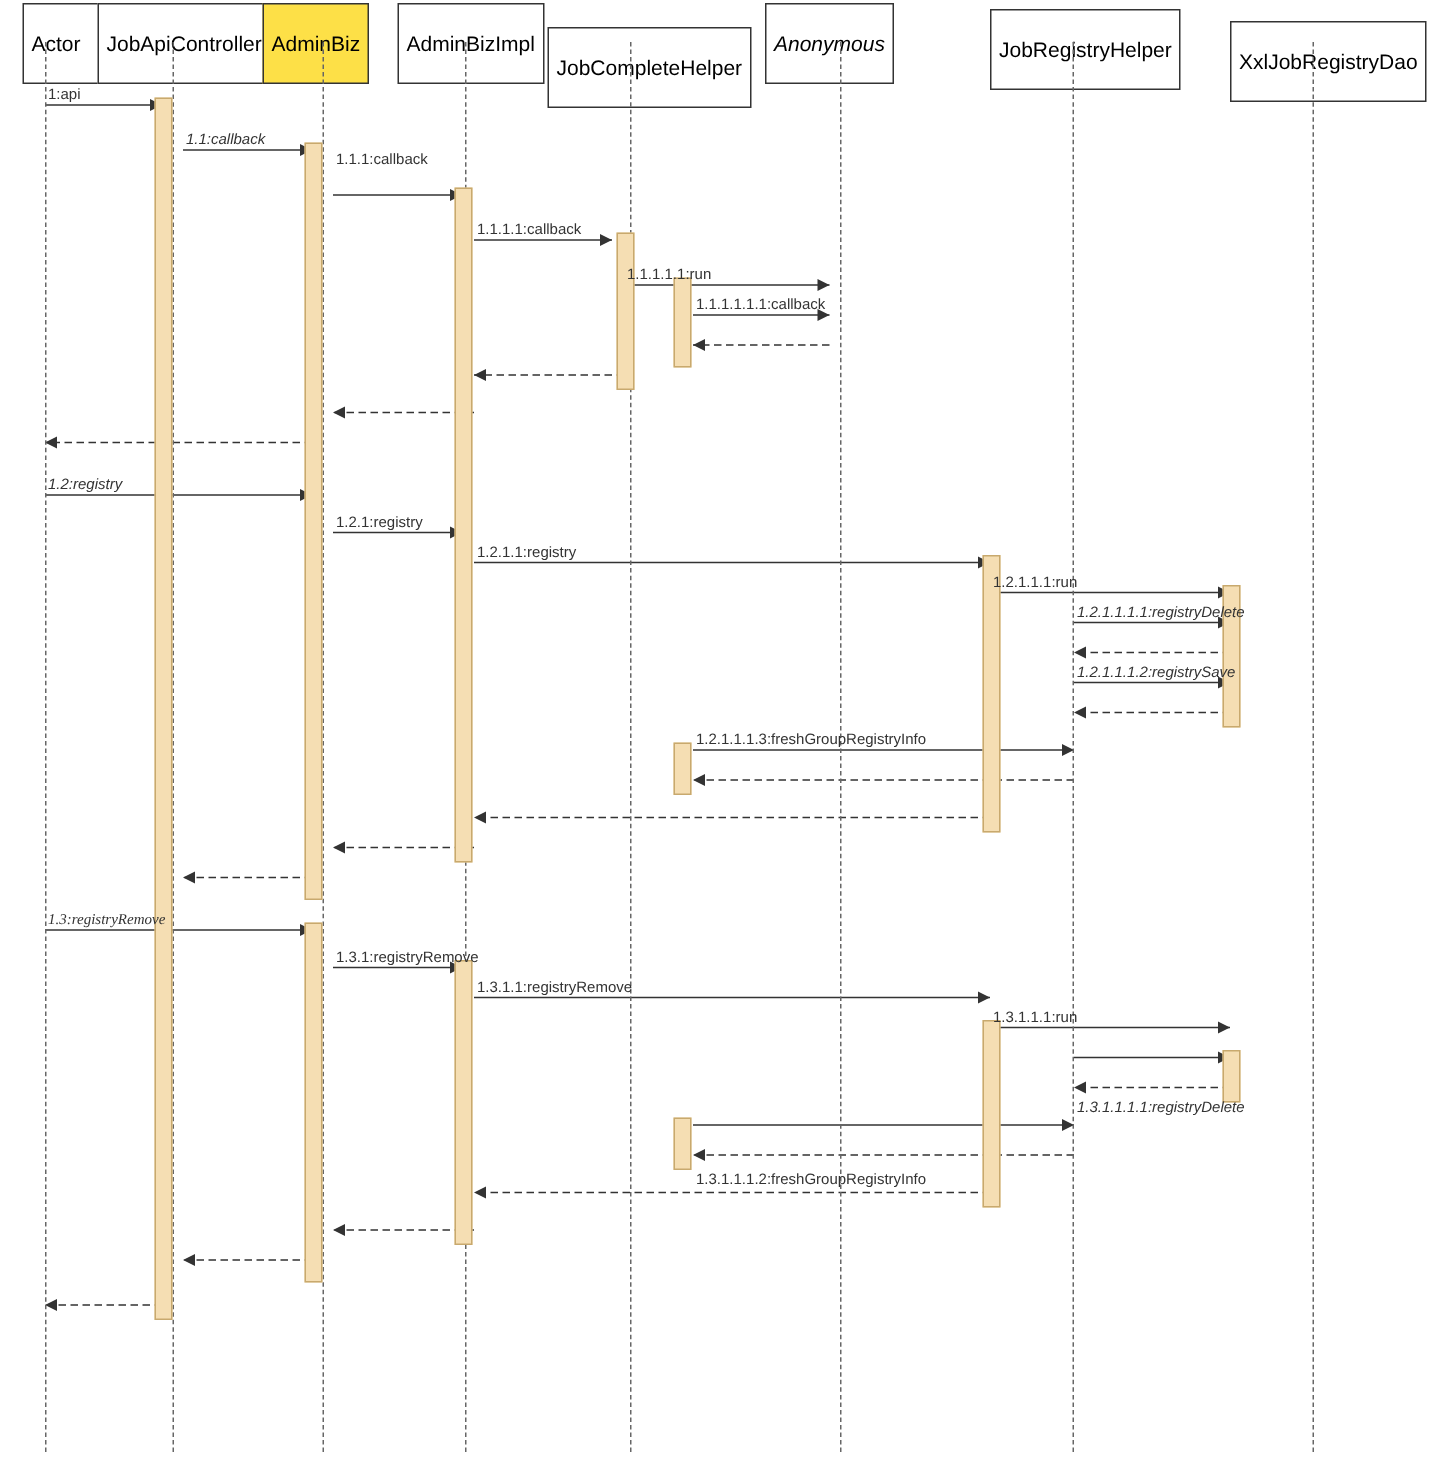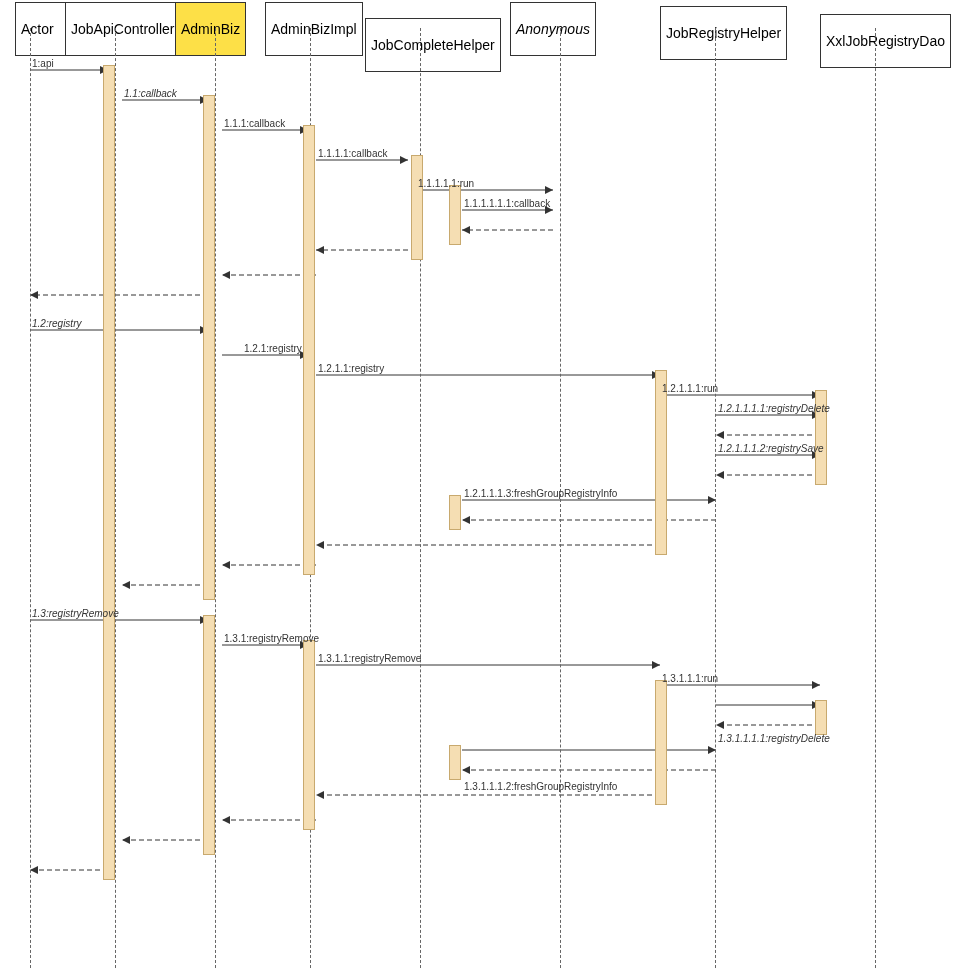--- a/index.html
+++ b/index.html
@@ -160,30 +160,30 @@
     <div class="activation" style="left: 203px; top: 615px; height: 240px; width: 12px;"></div>
     <div class="activation" style="left: 303px; top: 640px; height: 190px; width: 12px;"></div>
     <div class="activation" style="left: 655px; top: 370px; height: 185px; width: 12px;"></div>
     <div class="activation" style="left: 815px; top: 390px; height: 95px; width: 12px;"></div>
     <div class="activation" style="left: 655px; top: 680px; height: 125px; width: 12px;"></div>
     <div class="activation" style="left: 815px; top: 700px; height: 35px; width: 12px;"></div>
     <div class="activation" style="left: 449px; top: 495px; height: 35px; width: 12px;"></div>
     <div class="activation" style="left: 449px; top: 745px; height: 35px; width: 12px;"></div>
     <div class="msg-label" style="left: 32px; top: 58px;">1:api</div>
     <div class="msg-label italic" style="left: 124px; top: 88px;">1.1:callback</div>
-    <div class="msg-label" style="left: 224px; top: 118px; text-align: right;">1.1.1:callback</div>
+    <div class="msg-label" style="left: 224px; top: 101px; text-align: right;">1.1.1:callback</div>
     <div class="msg-label" style="left: 318px; top: 148px;">1.1.1.1:callback</div>
     <div class="msg-label" style="left: 418px; top: 178px;">1.1.1.1.1:run</div>
     <div class="msg-label" style="left: 464px; top: 198px;">1.1.1.1.1.1:callback</div>
     <div class="msg-label italic" style="left: 32px; top: 318px;">1.2:registry</div>
-    <div class="msg-label" style="left: 224px; top: 343px; margin-left: 20px;">1.2.1:registry</div>
+    <div class="msg-label" style="left: 224px; top: 343px;">1.2.1:registry</div>
     <div class="msg-label" style="left: 318px; top: 363px;">1.2.1.1:registry</div>
     <div class="msg-label" style="left: 662px; top: 383px;">1.2.1.1.1:run</div>
     <div class="msg-label italic" style="left: 718px; top: 403px;">1.2.1.1.1.1:registryDelete</div>
     <div class="msg-label italic" style="left: 718px; top: 443px;">1.2.1.1.1.2:registrySave</div>
     <div class="msg-label" style="left: 464px; top: 488px;">1.2.1.1.1.3:freshGroupRegistryInfo</div>
-    <div class="msg-label italic" style="left: 32px; top: 608px;">1.3:registryRemove</div>
+    <div class="msg-label italic" style="left: 32px; top: 608px; font-family: Liberation Serif, serif;">1.3:registryRemove</div>
     <div class="msg-label" style="left: 224px; top: 633px;">1.3.1:registryRemove</div>
     <div class="msg-label" style="left: 318px; top: 653px;">1.3.1.1:registryRemove</div>
     <div class="msg-label" style="left: 662px; top: 673px;">1.3.1.1.1:run</div>
     <div class="msg-label italic" style="left: 718px; top: 693px; margin-top: 40px;">1.3.1.1.1.1:registryDelete</div>
     <div class="msg-label" style="left: 464px; top: 738px; margin-top: 43px;">1.3.1.1.1.2:freshGroupRegistryInfo</div>
   </div>
 
 </body></html>

